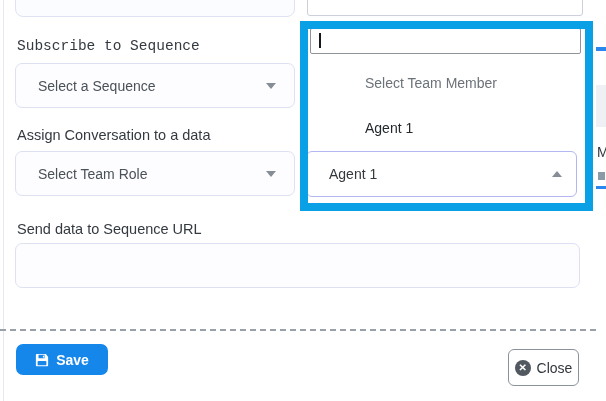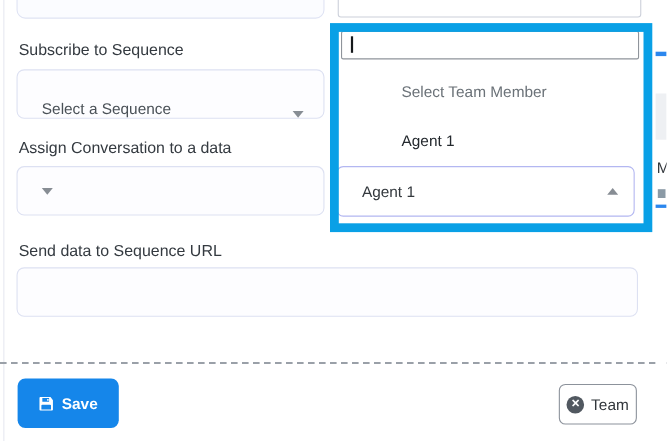--- a/index.html
+++ b/index.html
@@ -50,31 +50,31 @@
 
   
   .member-select {
     left: 306px; top: 151px; width: 271px; height: 46px;
     border: 1px solid #b3b7f1; border-radius: 6px; background: #fff;
     display: flex; align-items: center; padding: 0 14px 0 22px;
     font-size: 14px; color: #33383d;
   }
 
   .field-label { left: 17px; font-size: 14.5px; color: #343a40; }
-  .label-sequence { top: 38px; }
+  .label-sequence { top: 38px; font-family: Liberation Mono, monospace; }
   .label-group { top: 127px; }
   .label-webhook { top: 221px; }
 
   .select-box {
     left: 15px; width: 280px; height: 45px;
     border: 1px solid #dde1f2; border-radius: 7px; background: #fdfdff;
     display: flex; align-items: center; padding: 0 18px 0 22px;
     font-size: 14px; color: #4a5157;
   }
-  .select-sequence { top: 63px; align-items: flex-end; }
+  .select-sequence { top: 63px; }
   .select-role { top: 151px; }
   .select-box .grow, .member-select .grow { flex: 1; }
 
   .caret-down {
     width: 0; height: 0;
     border-left: 5px solid transparent; border-right: 5px solid transparent;
     border-top: 6px solid #878d94;
   }
   .caret-up {
     width: 0; height: 0;
@@ -85,21 +85,21 @@
   .webhook-input {
     left: 15px; top: 243px; width: 565px; height: 45px;
     border: 1px solid #dde1f2; border-radius: 7px; background: #fdfdff;
     font-size: 14px; color: #343a40; padding: 0 12px;
     font-family: "Liberation Sans", sans-serif;
   }
 
   .footer-divider { left: 0; top: 329px; width: 606px; border-top: 2px dashed #9aa0a8; }
 
   .save-button {
-    left: 16px; top: 344px; width: 92px; height: 45px;
+    left: 16px; top: 344px; width: 92px; height: 31px;
     background: #1586ea; border: none; border-radius: 7px;
     color: #ffffff; font-size: 14px; font-weight: bold;
     display: flex; align-items: center; justify-content: center; gap: 7px;
     cursor: pointer; font-family: "Liberation Sans", sans-serif;
   }
   .close-button {
     left: 508px; top: 349px; width: 71px; height: 37px;
     background: #ffffff; border: 1px solid #8c929b; border-radius: 6px;
     color: #31363b; font-size: 14px;
     display: flex; align-items: center; justify-content: center; gap: 6px;
@@ -130,20 +130,21 @@
 <div class="abs panel-top-sliver"></div>
 
 <div class="abs field-label label-sequence">Subscribe to Sequence</div>
 <div class="abs select-box select-sequence">
   <span class="grow">Select a Sequence</span>
   <span class="caret-down"></span>
 </div>
 
 <div class="abs field-label label-group">Assign Conversation to a data</div>
 <div class="abs select-box select-role">
+  <span class="grow">Select Team Role</span>
   <span class="caret-down"></span>
 </div>
 
 <div class="abs field-label label-webhook">Send data to Sequence URL</div>
 <input class="abs webhook-input" type="text" value="" style="">
 
 <div class="abs dropdown-search">
   <span class="text-cursor"></span>
 </div>
 <div class="abs dropdown-option option-placeholder">Select Team Member</div>
@@ -161,21 +162,21 @@
   <span class="save-icon">
     <svg width="14" height="14" viewBox="0 0 16 16" fill="#ffffff" xmlns="http://www.w3.org/2000/svg">
       <path d="M2 1a1 1 0 0 0-1 1v12a1 1 0 0 0 1 1h12a1 1 0 0 0 1-1V4.5L12.5 1H2zm2 1h7v4H4V2zm5 1h1.5v2H9V3zM4 9h8a1 1 0 0 1 1 1v4H3v-4a1 1 0 0 1 1-1z"></path>
     </svg>
   </span>
   <span>Save</span>
 </button>
 
 <button class="abs close-button">
   <span class="close-x-circle">✕</span>
-  <span>Team</span>
+  <span>Close</span>
 </button>
 
 <div class="abs bg-strip"></div>
 <div class="abs bg-blue-dash-1"></div>
 <div class="abs bg-gray-band"></div>
 <div class="abs bg-letter">M</div>
 <div class="abs bg-tiny-icon"></div>
 <div class="abs bg-blue-dash-2"></div>
 
 </body></html>

